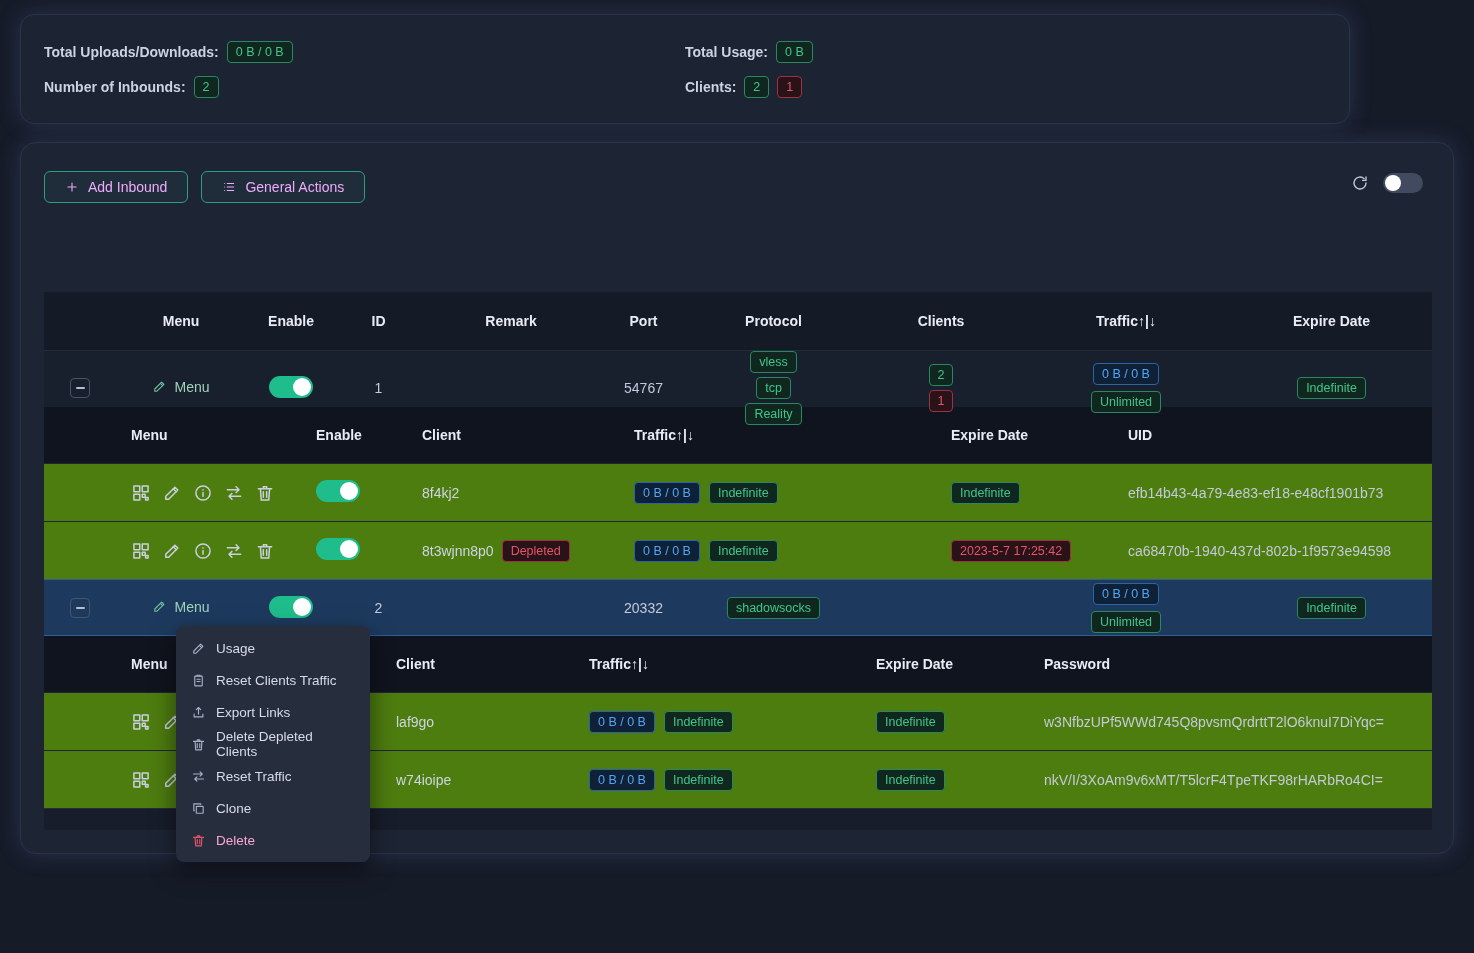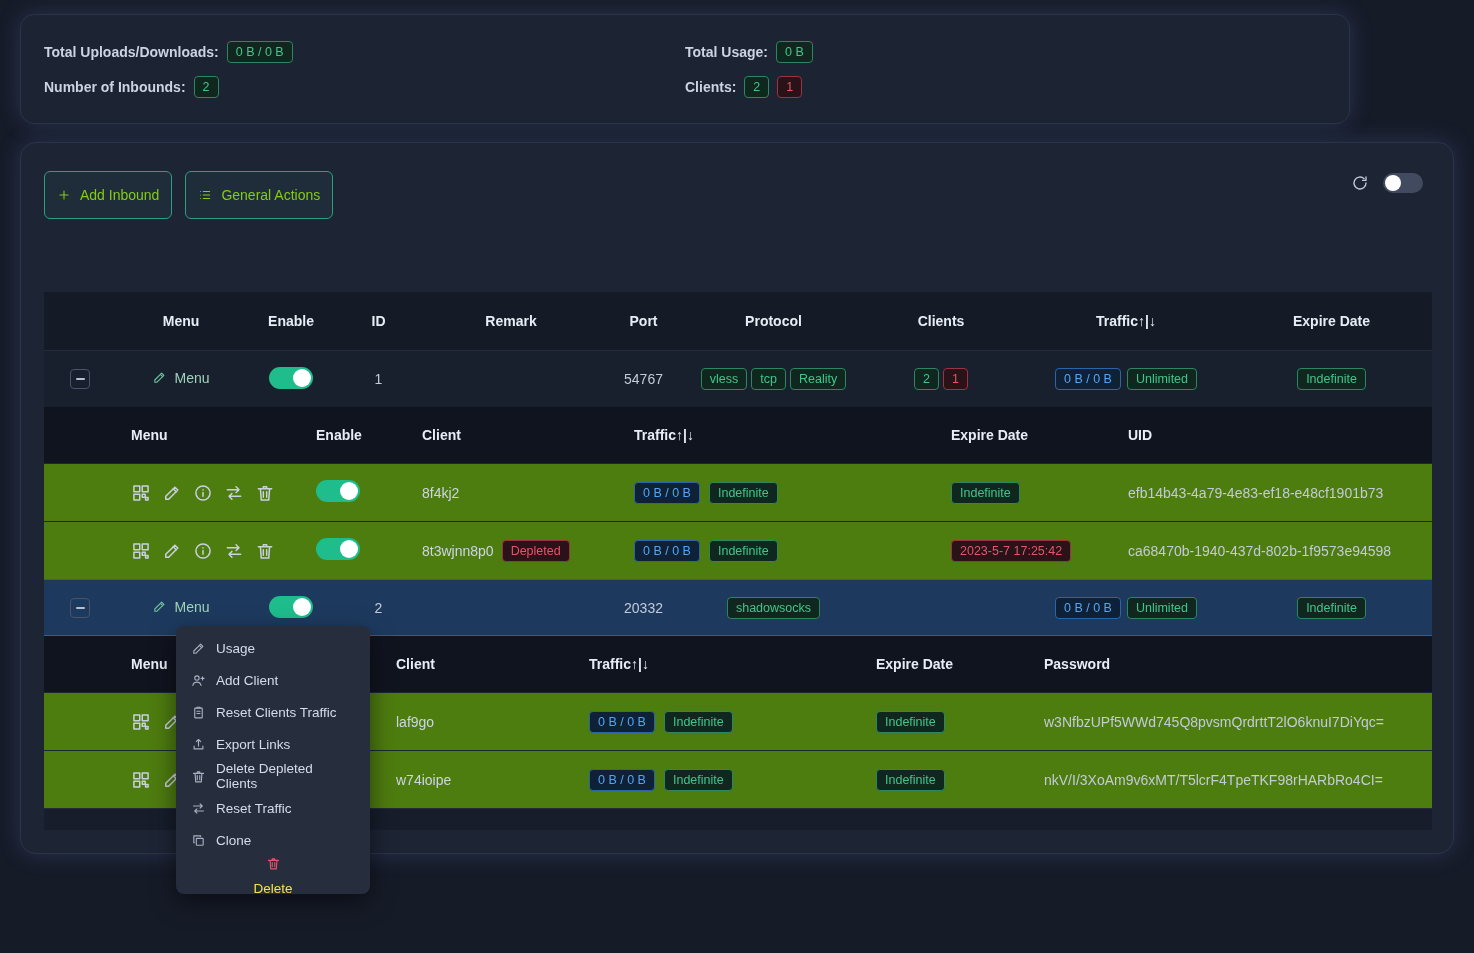--- a/index.html
+++ b/index.html
@@ -17,23 +17,23 @@
 
   .badge { display:inline-block; padding:1px 8px; border-radius:4px; font-size:12.5px; font-weight:400;
            line-height:18px; border:1px solid; white-space:nowrap; }
   .badge.green { color:#42c58c; border-color:#2c8662; background:#0f271e; }
   .badge.blue  { color:#52a5f5; border-color:#2c64a8; background:#0e2136; }
   .badge.red   { color:#e4556a; border-color:#9c3242; background:#2a1219; }
 
   
   .main-card { left:20px; top:142px; width:1434px; height:712px; background:#1d2434; border-radius:16px; }
   .toolbar { position:absolute; left:23px; top:28px; display:flex; gap:13px; }
-  .btn { display:inline-flex; align-items:center; gap:9px; height:48px; padding:0 12px;
+  .btn { display:inline-flex; align-items:center; gap:9px; height:32px; padding:0 20px;
          background:rgba(47,158,127,.08); border:1px solid #2e9e7f; border-radius:6px;
-         color:#84cc16; font-size:14px; cursor:pointer; }
+         color:#f0abfc; font-size:14px; cursor:pointer; }
   .right-controls { position:absolute; right:30px; top:30px; display:flex; align-items:center; gap:14px; }
 
   .ic { fill:none; stroke:currentColor; stroke-width:1.8; stroke-linecap:round; stroke-linejoin:round; }
   .ic14 { width:14px; height:14px; } .ic15 { width:15px; height:15px; }
   .ic18 { width:18px; height:18px; } .ic20 { width:20px; height:20px; }
 
   .switch { width:44px; height:22px; border-radius:11px; background:#1fbd8c; position:relative; cursor:pointer; flex:0 0 auto; }
   .switch::after { content:""; position:absolute; right:2px; top:2px; width:18px; height:18px; border-radius:50%; background:#fff; }
   .switch.off { width:40px; height:20px; background:#414a5e; }
   .switch.off::after { left:2px; right:auto; width:16px; height:16px; }
@@ -42,21 +42,21 @@
             border:1px solid #2a3245; border-radius:8px; color:#dde3ef; font-size:13.5px; padding:0 12px; outline:none; }
   .search::placeholder { color:#6d768c; }
 
   
   .table { position:absolute; left:23px; top:149px; width:1388px; font-size:14px; }
   .t-head, .t-row { display:grid; grid-template-columns:72px 130px 90px 85px 180px 85px 175px 160px 210px 1fr; align-items:center; }
   .t-head { height:58px; background:#141a26; font-weight:700; color:#e8edf5; }
   .t-row  { height:57px; background:#181f2d; border-top:1px solid #232b3c; }
   .t-row.highlight { background:#1d3a5e; border-top:1px solid #2e5e93; box-shadow:inset 0 -1px 0 #2e5e93; }
   .cell { text-align:center; }
-  .cell-flex { display:flex; align-items:center; justify-content:center; gap:6px; }
+  .cell-flex { display:flex; align-items:center; justify-content:center; gap:6px;flex-direction:column; }
 
   .expand-btn { width:20px; height:20px; border:1px solid #49536b; border-radius:4px; background:transparent;
                 display:flex; align-items:center; justify-content:center; margin:0 auto; cursor:pointer; }
   .minus-glyph { width:9px; height:2px; background:#b6bfd2; border-radius:1px; }
 
   .menu-link { display:inline-flex; align-items:center; gap:7px; color:#9fd3b9; cursor:pointer; }
   .menu-link .ic { color:#6fc39d; }
 
   
   .sub { background:#121722; }
@@ -71,21 +71,21 @@
   .mono-text { color:#c3cad9; }
 
   .t-footer { height:22px; background:#171d2b; border-top:1px solid #232b3c; }
 
   
   .ctx { position:absolute; left:176px; top:626px; width:194px; background:#262d3d; border-radius:8px;
          padding:6px 0; box-shadow:0 8px 24px rgba(0,0,0,.5); z-index:20; }
   .ctx-item { display:flex; align-items:center; gap:10px; height:32px; padding:0 15px;
               font-size:13.5px; color:#d6dcea; cursor:pointer; }
   .ctx-item .ic { color:#a7b0c4; flex:0 0 auto; }
-  .ctx-item.danger { color:#fde047;flex-direction:column; }
+  .ctx-item.danger { color:#f9a8d4; }
   .ctx-item.danger .ic { color:#e4556a; }
 </style>
 </head>
 <body>
 
 <svg width="0" height="0" style="position:absolute">
   <defs>
     <symbol id="i-plus" viewBox="0 0 24 24">
         <path d="M12 5v14M5 12h14"></path>
       </symbol>
@@ -419,26 +419,20 @@
 
   <div class="ctx">
     <div class="ctx-item">
       <svg class="ic ic15">
           <use href="#i-pencil"></use>
         </svg>
       <span>Usage</span>
     </div>
     <div class="ctx-item">
       <svg class="ic ic15">
-          <use href="#i-user-plus"></use>
-        </svg>
-      <span>Add Client</span>
-    </div>
-    <div class="ctx-item">
-      <svg class="ic ic15">
           <use href="#i-clipboard"></use>
         </svg>
       <span>Reset Clients Traffic</span>
     </div>
     <div class="ctx-item">
       <svg class="ic ic15">
           <use href="#i-export"></use>
         </svg>
       <span>Export Links</span>
     </div>

